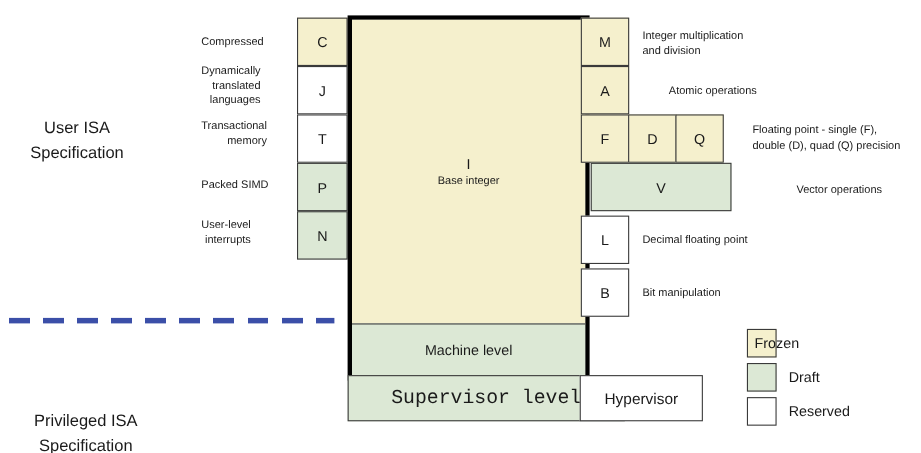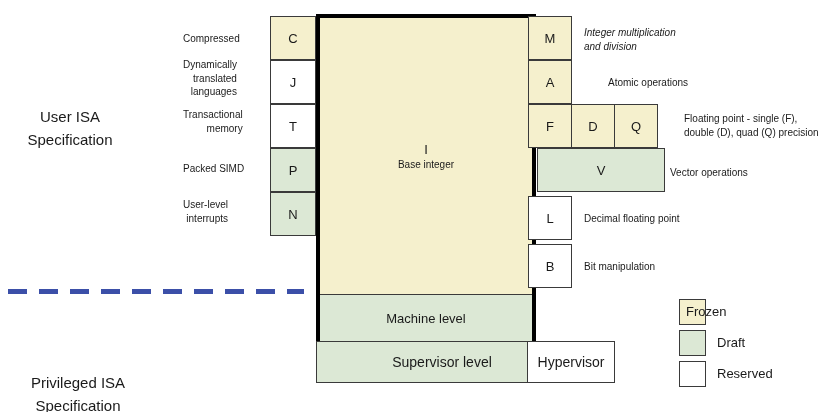--- a/index.html
+++ b/index.html
@@ -73,38 +73,38 @@
   <div class="box draft" style="left:270px;top:192px;width:46px;height:44px;">N</div>
 
   <div class="core">
     <div class="core-i frozen">
       <div class="i-letter">I</div>
       <div class="i-sub">Base integer</div>
     </div>
     <div class="core-machine draft">Machine level</div>
   </div>
 
-  <div class="box draft" style="left:316px;top:341px;width:252px;height:42px;font-size:14px;">Supervisor level</div>
-  <div class="box reserved" style="left:527px;top:341px;width:88px;height:42px;font-size:14px;">Hypervisor</div>
+  <div class="box draft" style="left:316px;top:341px;width:252px;height:42px;font-size:18px;font-family:Liberation Mono, monospace;">Supervisor level</div>
+  <div class="box reserved" style="left:527px;top:341px;width:112px;height:42px;font-size:14px;">Hypervisor</div>
 
   <div class="box frozen" style="left:528px;top:16px;width:44px;height:44px;">M</div>
   <div class="box frozen" style="left:528px;top:60px;width:44px;height:44px;">A</div>
   <div class="box frozen" style="left:528px;top:104px;width:44px;height:44px;">F</div>
   <div class="box frozen" style="left:571px;top:104px;width:44px;height:44px;">D</div>
   <div class="box frozen" style="left:614px;top:104px;width:44px;height:44px;">Q</div>
   <div class="box draft" style="left:537px;top:148px;width:128px;height:44px;">V</div>
   <div class="box reserved" style="left:528px;top:196px;width:44px;height:44px;">L</div>
   <div class="box reserved" style="left:528px;top:244px;width:44px;height:44px;">B</div>
 
-  <div class="side-label right-of" style="left:584px;top:26px;font-style:italic;">Integer multiplication
+  <div class="side-label right-of" style="left:584px;top:26px;">Integer multiplication
 and division</div>
   <div class="side-label right-of" style="left:584px;top:76px;margin-left:24px;">Atomic operations</div>
   <div class="side-label right-of" style="left:684px;top:112px;">Floating point - single (F),
 double (D), quad (Q) precision</div>
-  <div class="side-label right-of" style="left:670px;top:166px;">Vector operations</div>
+  <div class="side-label right-of" style="left:724px;top:166px;">Vector operations</div>
   <div class="side-label right-of" style="left:584px;top:212px;">Decimal floating point</div>
   <div class="side-label right-of" style="left:584px;top:260px;">Bit manipulation</div>
 
   <div class="legend-swatch frozen" style="left:679px;top:299px;"></div>
   <div class="legend-label" style="left:686px;top:304px;">Frozen</div>
   <div class="legend-swatch draft" style="left:679px;top:330px;"></div>
   <div class="legend-label" style="left:717px;top:335px;">Draft</div>
   <div class="legend-swatch reserved" style="left:679px;top:361px;"></div>
   <div class="legend-label" style="left:717px;top:366px;text-align:center;">Reserved</div>
 

